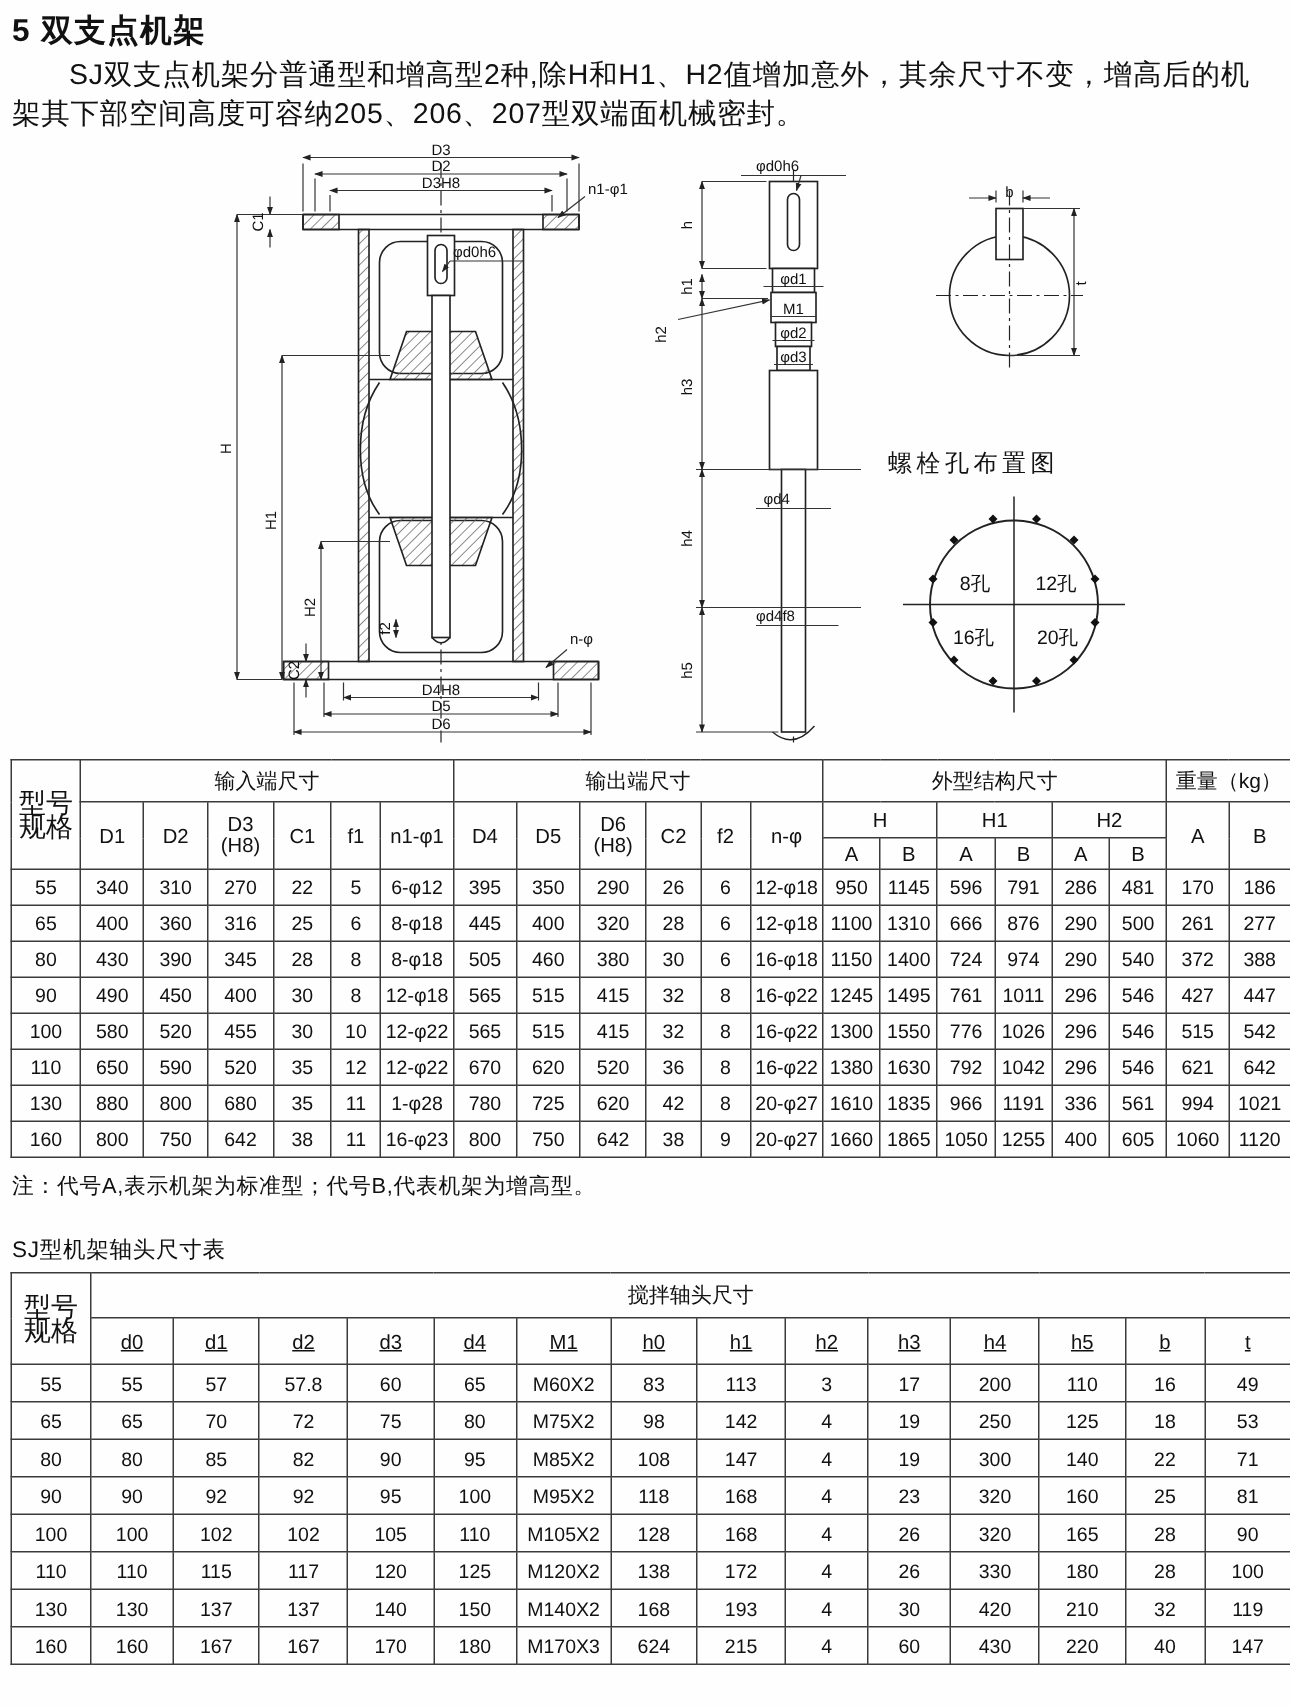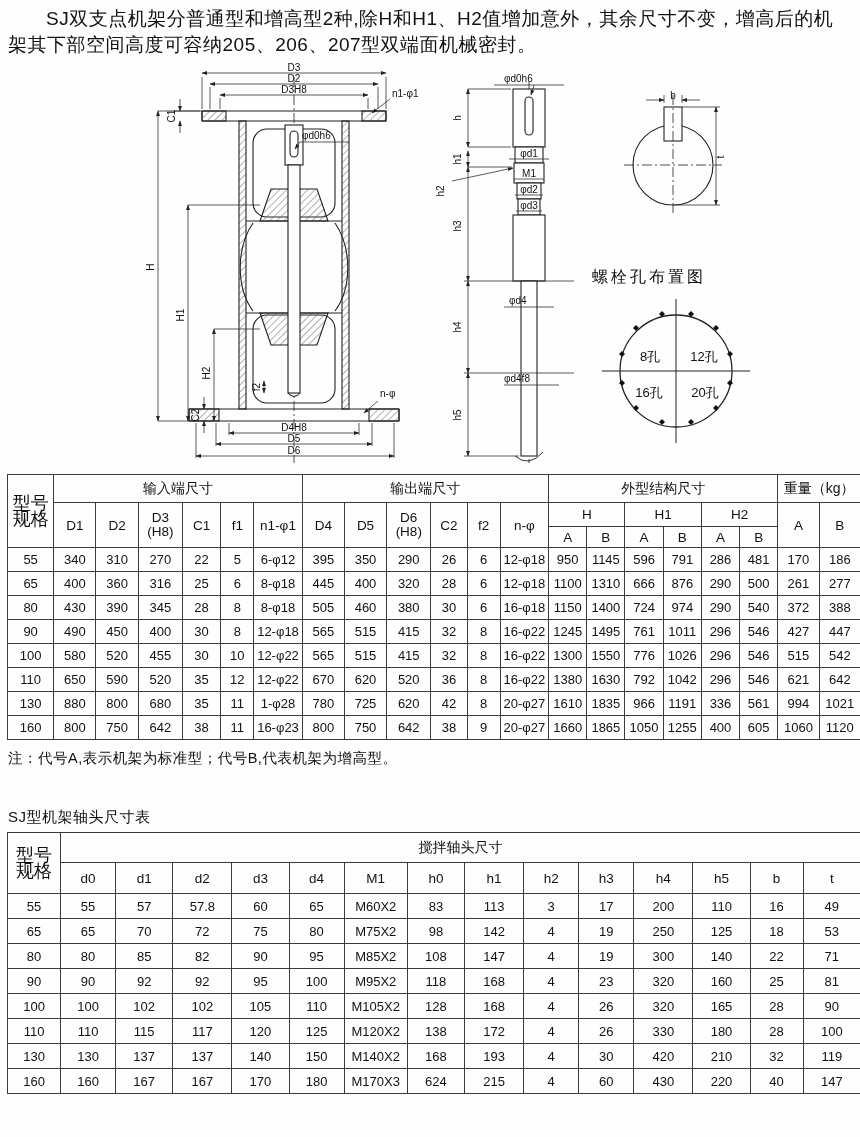--- a/index.html
+++ b/index.html
@@ -28,32 +28,33 @@
     font-size:13px; text-align:center;
   }
   th,td { border:1px solid #3a3a3a; padding:0; font-weight:normal; overflow:hidden; white-space:nowrap; }
   thead th { font-size:13.5px; }
   .t1 thead tr.gr1 th { height:28px; font-size:14px;margin-top:36px; }
   .t1 thead tr.gr2 th { height:24px; }
   .t1 thead tr.gr3 th { height:21px; }
   .t1 tbody tr { height:24px; }
   .t1 tbody td:nth-child(7), .t1 tbody td:nth-child(13) { font-size:13px; }
   .t2 thead tr.gr1 th { height:30px; font-size:14px; }
-  .t2 thead tr.gr2 th { height:31px; }
+  .t2 thead tr.gr2 th { height:31px;text-decoration:underline; }
   .t2 tbody tr { height:25px; }
   .model-th div { line-height:16px; font-size:18px; }
   .two-line div { line-height:14px; }
   .note { font-size:14.5px; margin:9px 0 0 4px; letter-spacing:0.5px; }
-  .t2-title { margin-top:40px; }
+  .t2-title { margin-top:24px; }
 </style>
 </head>
 <body>
 
 <div class="page">
 
+  <div class="doc-title">5 双支点机架</div>
   <p class="intro">SJ双支点机架分普通型和增高型2种,除H和H1、H2值增加意外，其余尺寸不变，增高后的机架其下部空间高度可容纳205、206、207型双端面机械密封。</p>
 
   <div class="figure">
 
     <svg style="left:140px; top:0;" width="300" height="406" viewBox="0 0 300 406">
       <defs>
         <pattern id="hatch" width="5" height="5" patternUnits="userSpaceOnUse" patternTransform="rotate(45)">
           <line x1="0" y1="0" x2="0" y2="5" stroke="#666" stroke-width="1"></line>
         </pattern>
         <marker id="arr" viewBox="0 0 10 10" refX="9" refY="5" markerWidth="7" markerHeight="7" orient="auto-start-reverse">

